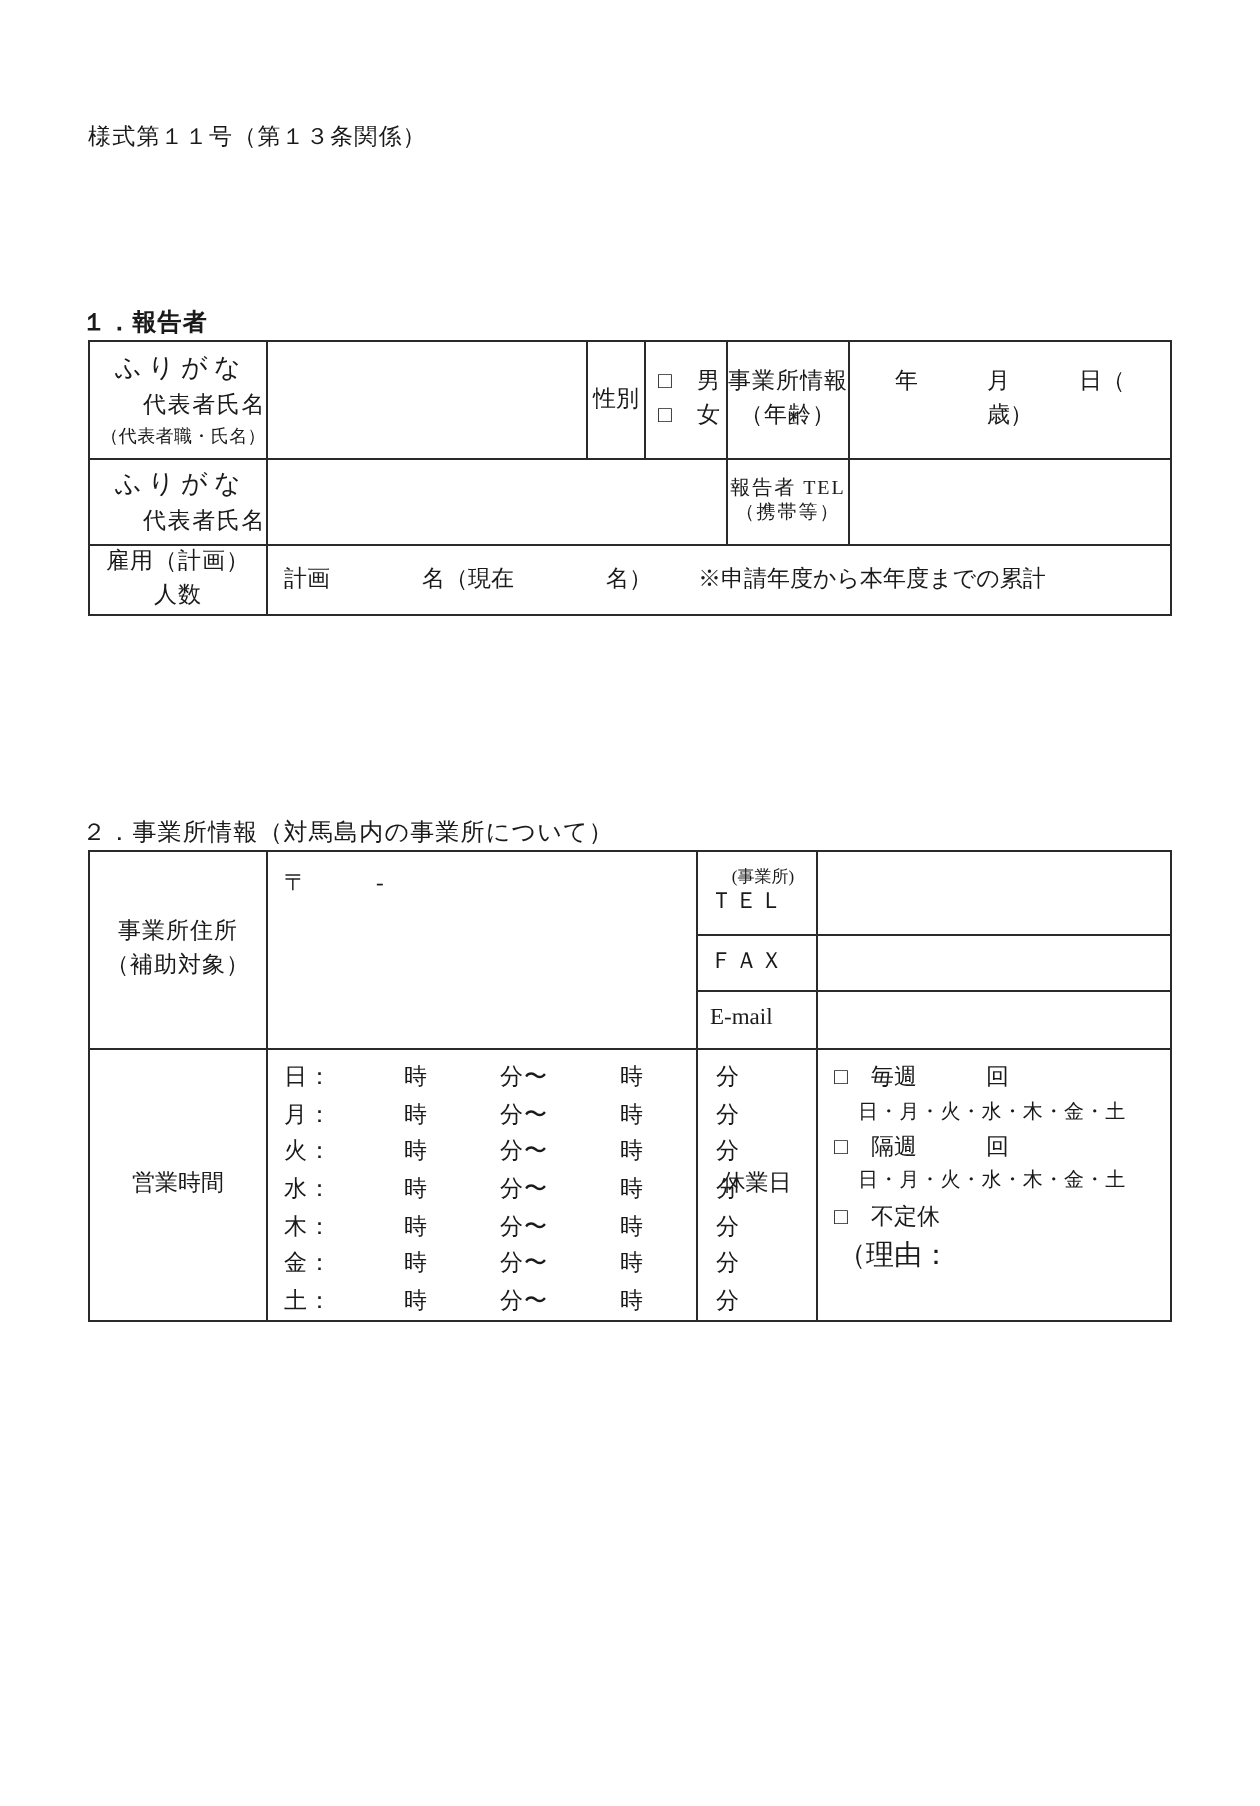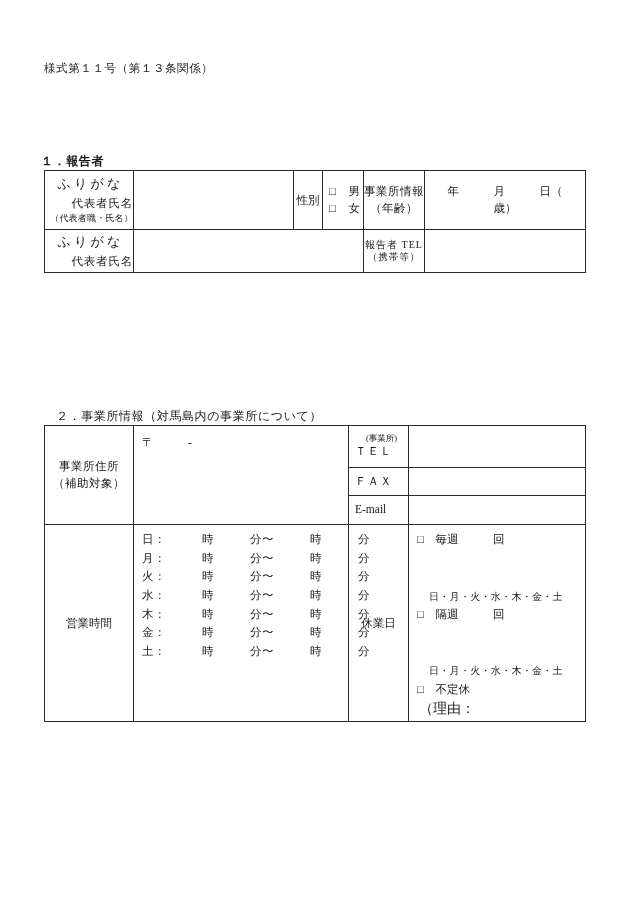--- a/index.html
+++ b/index.html
@@ -54,21 +54,21 @@
     white-space: nowrap;
   }
 
   .section-heading {
     position: absolute;
     font-size: 12px;
     letter-spacing: 0.6px;
     white-space: nowrap;
   }
   #sec1-heading { left: 41px; top: 153px; font-weight: bold; }
-  #sec2-heading { left: 41px; top: 408px; margin-left: 15px; }
+  #sec2-heading { left: 41px; top: 408px; }
 
   
   table.form {
     position: absolute;
     border-collapse: collapse;
     table-layout: fixed;
     font-size: 11.5px;
   }
   table.form td {
     border: 1px solid #2a2a2a;
@@ -145,21 +145,20 @@
     line-height: 1.62;
     white-space: nowrap;
   }
   .rest-days {
     display: block;
     font-size: 10px;
     line-height: 1.62;
     letter-spacing: 0.3px;
     white-space: nowrap;
     padding-left: 12px;
-    margin-top: 40px;
   }
   .rest-reason {
     display: block;
     font-size: 14px;
     line-height: 1.62;
     white-space: nowrap;
     padding-left: 2px;
   }
   .blankcell { }
 </style>
@@ -210,20 +209,27 @@
           <span class="label-main">代表者氏名</span>
         </td>
         <td colspan="3" class="blankcell"></td>
         <td class="c-center">
           <span class="tel-line" style="font-size:10px">報告者 TEL</span>
           <span class="tel-line" style="font-size:9.5px">（携帯等）</span>
         </td>
         <td class="blankcell"></td>
       </tr>
 
+      <tr>
+        <td class="c-center" style="height:34px">
+          <span class="label-2line">雇用（計画）</span>
+          <span class="label-2line">人数</span>
+        </td>
+        <td colspan="5" class="pad-l8">計画　　　　名（現在　　　　名）　　※申請年度から本年度までの累計</td>
+      </tr>
     </tbody>
   </table>
 
   <div class="section-heading" id="sec2-heading">２．事業所情報（対馬島内の事業所について）</div>
 
   <table class="form" id="table2">
     <colgroup>
       <col style="width:89px">
       <col style="width:215px">
       <col style="width:60px">

